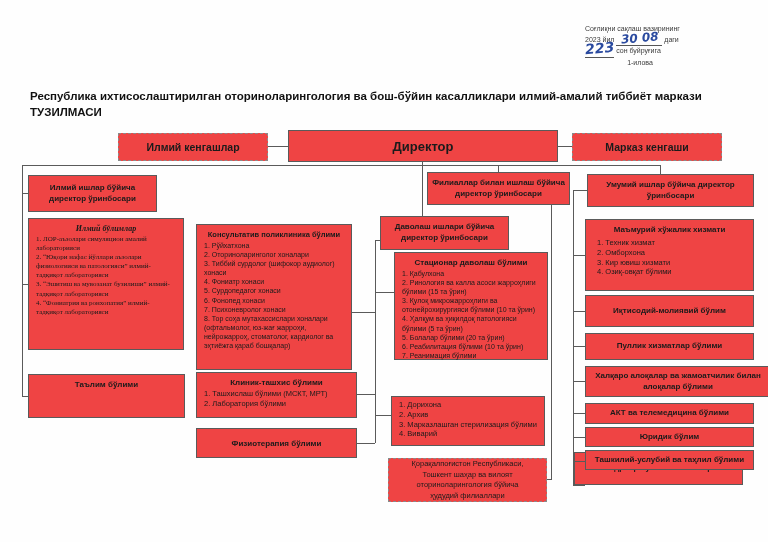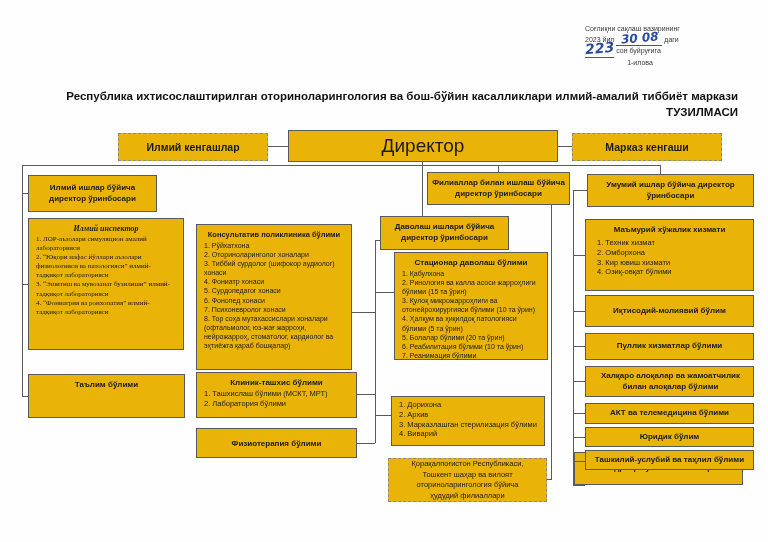--- a/index.html
+++ b/index.html
@@ -1,38 +1,38 @@
 <!DOCTYPE html>
 <html><head>
 <meta charset="utf-8">
 <style>
   html,body{margin:0;padding:0;background:#ffffff;}
   .page{position:relative;width:768px;height:542px;background:#fefefe;overflow:hidden;
         font-family:"Liberation Sans",sans-serif;color:#1b1b1b;}
-  .box{position:absolute;box-sizing:border-box;border:1px solid #5a5a5a;background:#eab308;}
+  .box{position:absolute;box-sizing:border-box;border:1px solid #5a5a5a;background:#ef4444;}
   .dashed{border:1px dashed #8a8a8a;}
   .center-flex{display:flex;align-items:center;justify-content:center;text-align:center;}
   .hline{position:absolute;height:1px;background:#5a5a5a;}
   .vline{position:absolute;width:1px;background:#5a5a5a;}
   .deputy{font-weight:bold;font-size:8px;line-height:1.35;padding:2px;}
   .topbox{font-weight:bold;font-size:10.5px;}
-  .director{font-weight:normal;font-size:19px;}
+  .director{font-weight:bold;font-size:13px;}
   .box-title{font-weight:bold;font-size:7.5px;text-align:center;margin:2px 0 2px 0;}
   .items{font-size:7px;line-height:1.3;padding:0 4px 2px 4px;}
   .items .item{margin:0;}
   .serif, .serif .items{font-family:"Liberation Serif",serif;}
   .serif .box-title{font-style:italic;font-size:8px;}
   .pad{padding:3px 3px 2px 3px;}
   .unit{font-weight:bold;font-size:8px;line-height:1.3;padding:2px 6px;}
   .note{position:absolute;left:585px;top:24px;width:168px;font-size:7px;line-height:1.5;color:#3a3a3a;}
   .note .row{white-space:nowrap;}
   .blank{display:inline-block;border-bottom:1px solid #555;text-align:center;vertical-align:baseline;}
   .hand{font-family:"DejaVu Sans",sans-serif;font-style:italic;font-weight:bold;
         color:#2a4a9f;font-size:12px;line-height:0;display:inline-block;transform:rotate(-5deg);}
-  .title{position:absolute;left:30px;top:88px;width:708px;text-align:right;
+  .title{position:absolute;left:30px;top:88px;width:708px;text-align:left;
          font-weight:bold;font-size:11.5px;line-height:1.4;color:#111;}
   .edu-items{font-size:7.5px;font-weight:bold;line-height:1.4;padding:0 5px;}
 </style>
 </head>
 <body>
 
 <div class="page">
 
   <div class="note">
     <div class="row">Соғлиқни сақлаш вазирининг</div>
@@ -70,21 +70,21 @@
     <span>Филиаллар билан ишлаш бўйича директор ўринбосари</span>
   </div>
   <div class="box center-flex deputy" style="left:380px;top:216px;width:129px;height:34px;">
     <span>Даволаш ишлари бўйича директор ўринбосари</span>
   </div>
   <div class="box center-flex deputy" style="left:587px;top:174px;width:167px;height:33px;">
     <span>Умумий ишлар бўйича директор ўринбосари</span>
   </div>
 
   <div class="box serif pad" style="left:28px;top:218px;width:156px;height:132px;">
-    <div class="box-title">Илмий инспектор</div>
+    <div class="box-title">Илмий бўлимлар</div>
     <div class="items">
       <div class="item">1. ЛОР-аъзолари симуляцион амалий лабораторияси</div>
       <div class="item">2. “Юқори нафас йўллари аъзолари физиологияси ва патологияси” илмий-тадқиқот лабораторияси</div>
       <div class="item">3. “Эшитиш ва мувозанат бузилиши” илмий-тадқиқот лабораторияси</div>
       <div class="item">4. “Фониатрия ва ронхопатия” илмий-тадқиқот лабораторияси</div>
     </div>
   </div>
 
   <div class="box pad" style="left:28px;top:374px;width:157px;height:44px;">
     <div class="box-title" style="font-size:8px;">Таълим бўлими</div>
@@ -151,21 +151,21 @@
       <div class="item">4. Озиқ-овқат бўлими</div>
     </div>
   </div>
 
   <div class="box center-flex unit" style="left:585px;top:295px;width:169px;height:32px;">
     <span>Иқтисодий-молиявий бўлим</span>
   </div>
   <div class="box center-flex unit" style="left:585px;top:333px;width:169px;height:27px;">
     <span>Пуллик хизматлар бўлими</span>
   </div>
-  <div class="box center-flex unit" style="left:585px;top:366px;width:169px;height:31px;padding-left:8px;">
+  <div class="box center-flex unit" style="left:585px;top:366px;width:184px;height:31px;padding-left:8px;">
     <span>Халқаро алоқалар ва жамоатчилик билан алоқалар бўлими</span>
   </div>
   <div class="box center-flex unit" style="left:585px;top:427px;width:169px;height:20px;">
     <span>Юридик бўлим</span>
   </div>
   <div class="box center-flex unit" style="left:585px;top:403px;width:169px;height:21px;">
     <span>АКТ ва телемедицина бўлими</span>
   </div>
   <div class="box center-flex unit" style="left:574px;top:452px;width:169px;height:33px;">
     <span>Кадрлар бўйича инспектор</span>

